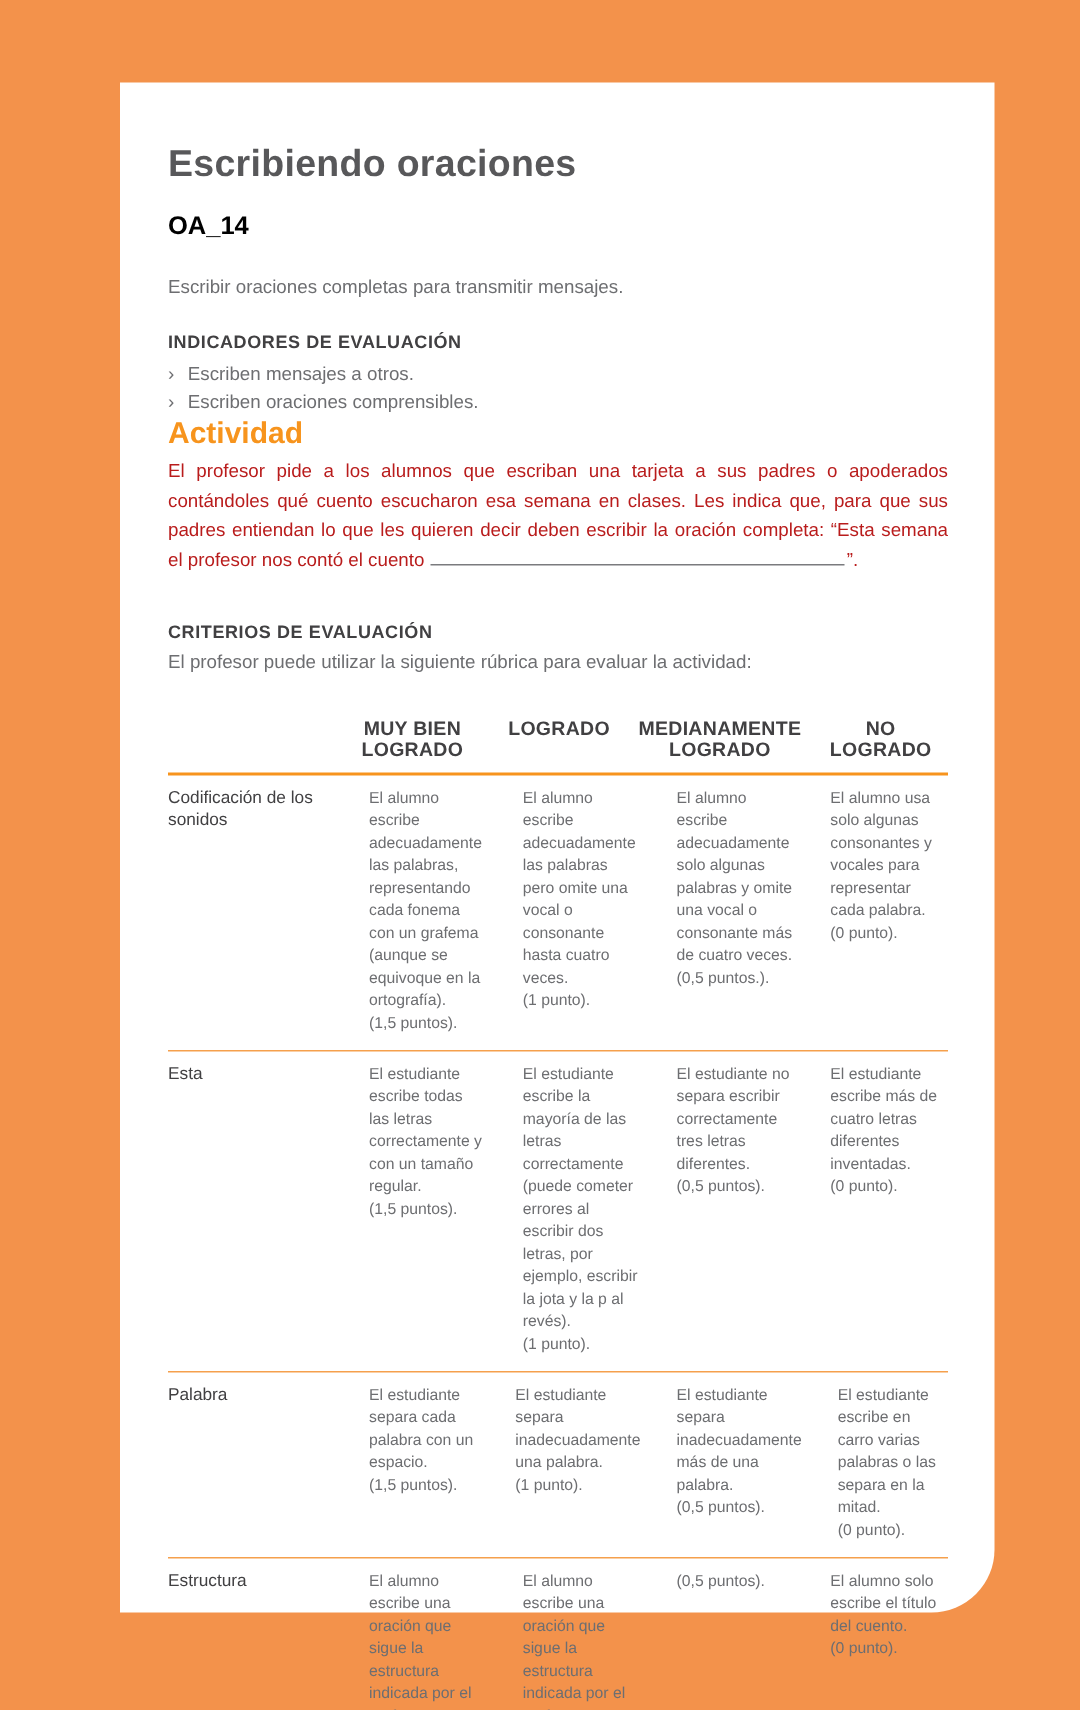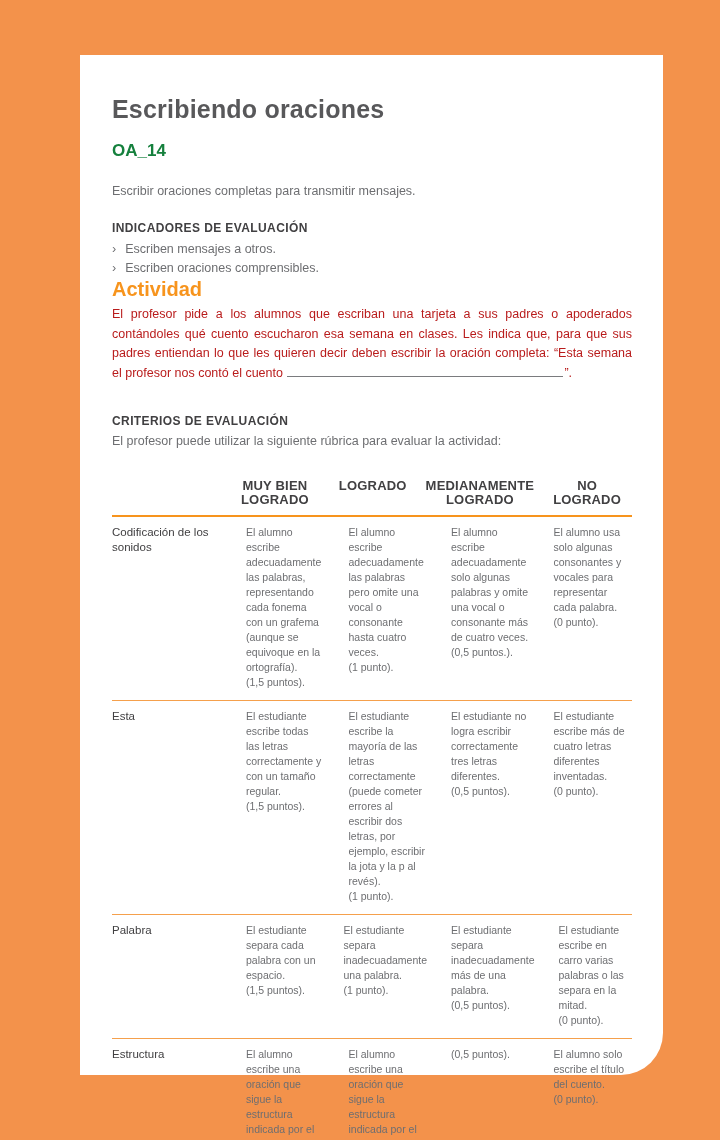--- a/index.html
+++ b/index.html
@@ -21,21 +21,21 @@
   .page-title {
     font-size: 25px;
     font-weight: bold;
     color: #58585A;
     letter-spacing: 0.2px;
   }
   .oa-code {
     margin-top: 17px;
     font-size: 17px;
     font-weight: bold;
-    color: #15803d;
+    color: #000000;
   }
   .oa-desc {
     margin-top: 21px;
     font-size: 12.5px;
     color: #6D6E71;
     line-height: 18px;
   }
   .section-heading {
     margin-top: 21px;
     font-size: 12px;
@@ -159,21 +159,21 @@
       <div class="rubric-cell"><span>El alumno escribe adecuadamente las palabras, representando cada fonema con un grafema (aunque se equivoque en la ortografía).</span><span class="rubric-cell-points">(1,5 puntos).</span></div>
       <div class="rubric-cell"><span>El alumno escribe adecuadamente las palabras pero omite una vocal o consonante hasta cuatro veces.</span><span class="rubric-cell-points">(1 punto).</span></div>
       <div class="rubric-cell"><span>El alumno escribe adecuadamente solo algunas palabras y omite una vocal o consonante más de cuatro veces.</span><span class="rubric-cell-points">(0,5 puntos.).</span></div>
       <div class="rubric-cell"><span>El alumno usa solo algunas consonantes y vocales para representar cada palabra.</span><span class="rubric-cell-points">(0 punto).</span></div>
     </div>
 
     <div class="rubric-row">
       <div class="rubric-row-label">Esta</div>
       <div class="rubric-cell"><span>El estudiante escribe todas las letras correctamente y con un tamaño regular.</span><span class="rubric-cell-points">(1,5 puntos).</span></div>
       <div class="rubric-cell"><span>El estudiante escribe la mayoría de las letras correctamente (puede cometer errores al escribir dos letras, por ejemplo, escribir la jota y la p al revés).</span><span class="rubric-cell-points">(1 punto).</span></div>
-      <div class="rubric-cell"><span>El estudiante no logra escribir correctamente tres letras diferentes.</span><span class="rubric-cell-points">(0,5 puntos).</span></div>
+      <div class="rubric-cell"><span>El estudiante no separa escribir correctamente tres letras diferentes.</span><span class="rubric-cell-points">(0,5 puntos).</span></div>
       <div class="rubric-cell"><span>El estudiante escribe más de cuatro letras diferentes inventadas.</span><span class="rubric-cell-points">(0 punto).</span></div>
     </div>
 
     <div class="rubric-row">
       <div class="rubric-row-label">Palabra</div>
       <div class="rubric-cell"><span>El estudiante separa cada palabra con un espacio.</span><span class="rubric-cell-points">(1,5 puntos).</span></div>
       <div class="rubric-cell"><span>El estudiante separa inadecuadamente una palabra.</span><span class="rubric-cell-points">(1 punto).</span></div>
       <div class="rubric-cell"><span>El estudiante separa inadecuadamente más de una palabra.</span><span class="rubric-cell-points">(0,5 puntos).</span></div>
       <div class="rubric-cell"><span>El estudiante escribe en carro varias palabras o las separa en la mitad.</span><span class="rubric-cell-points">(0 punto).</span></div>
     </div>

